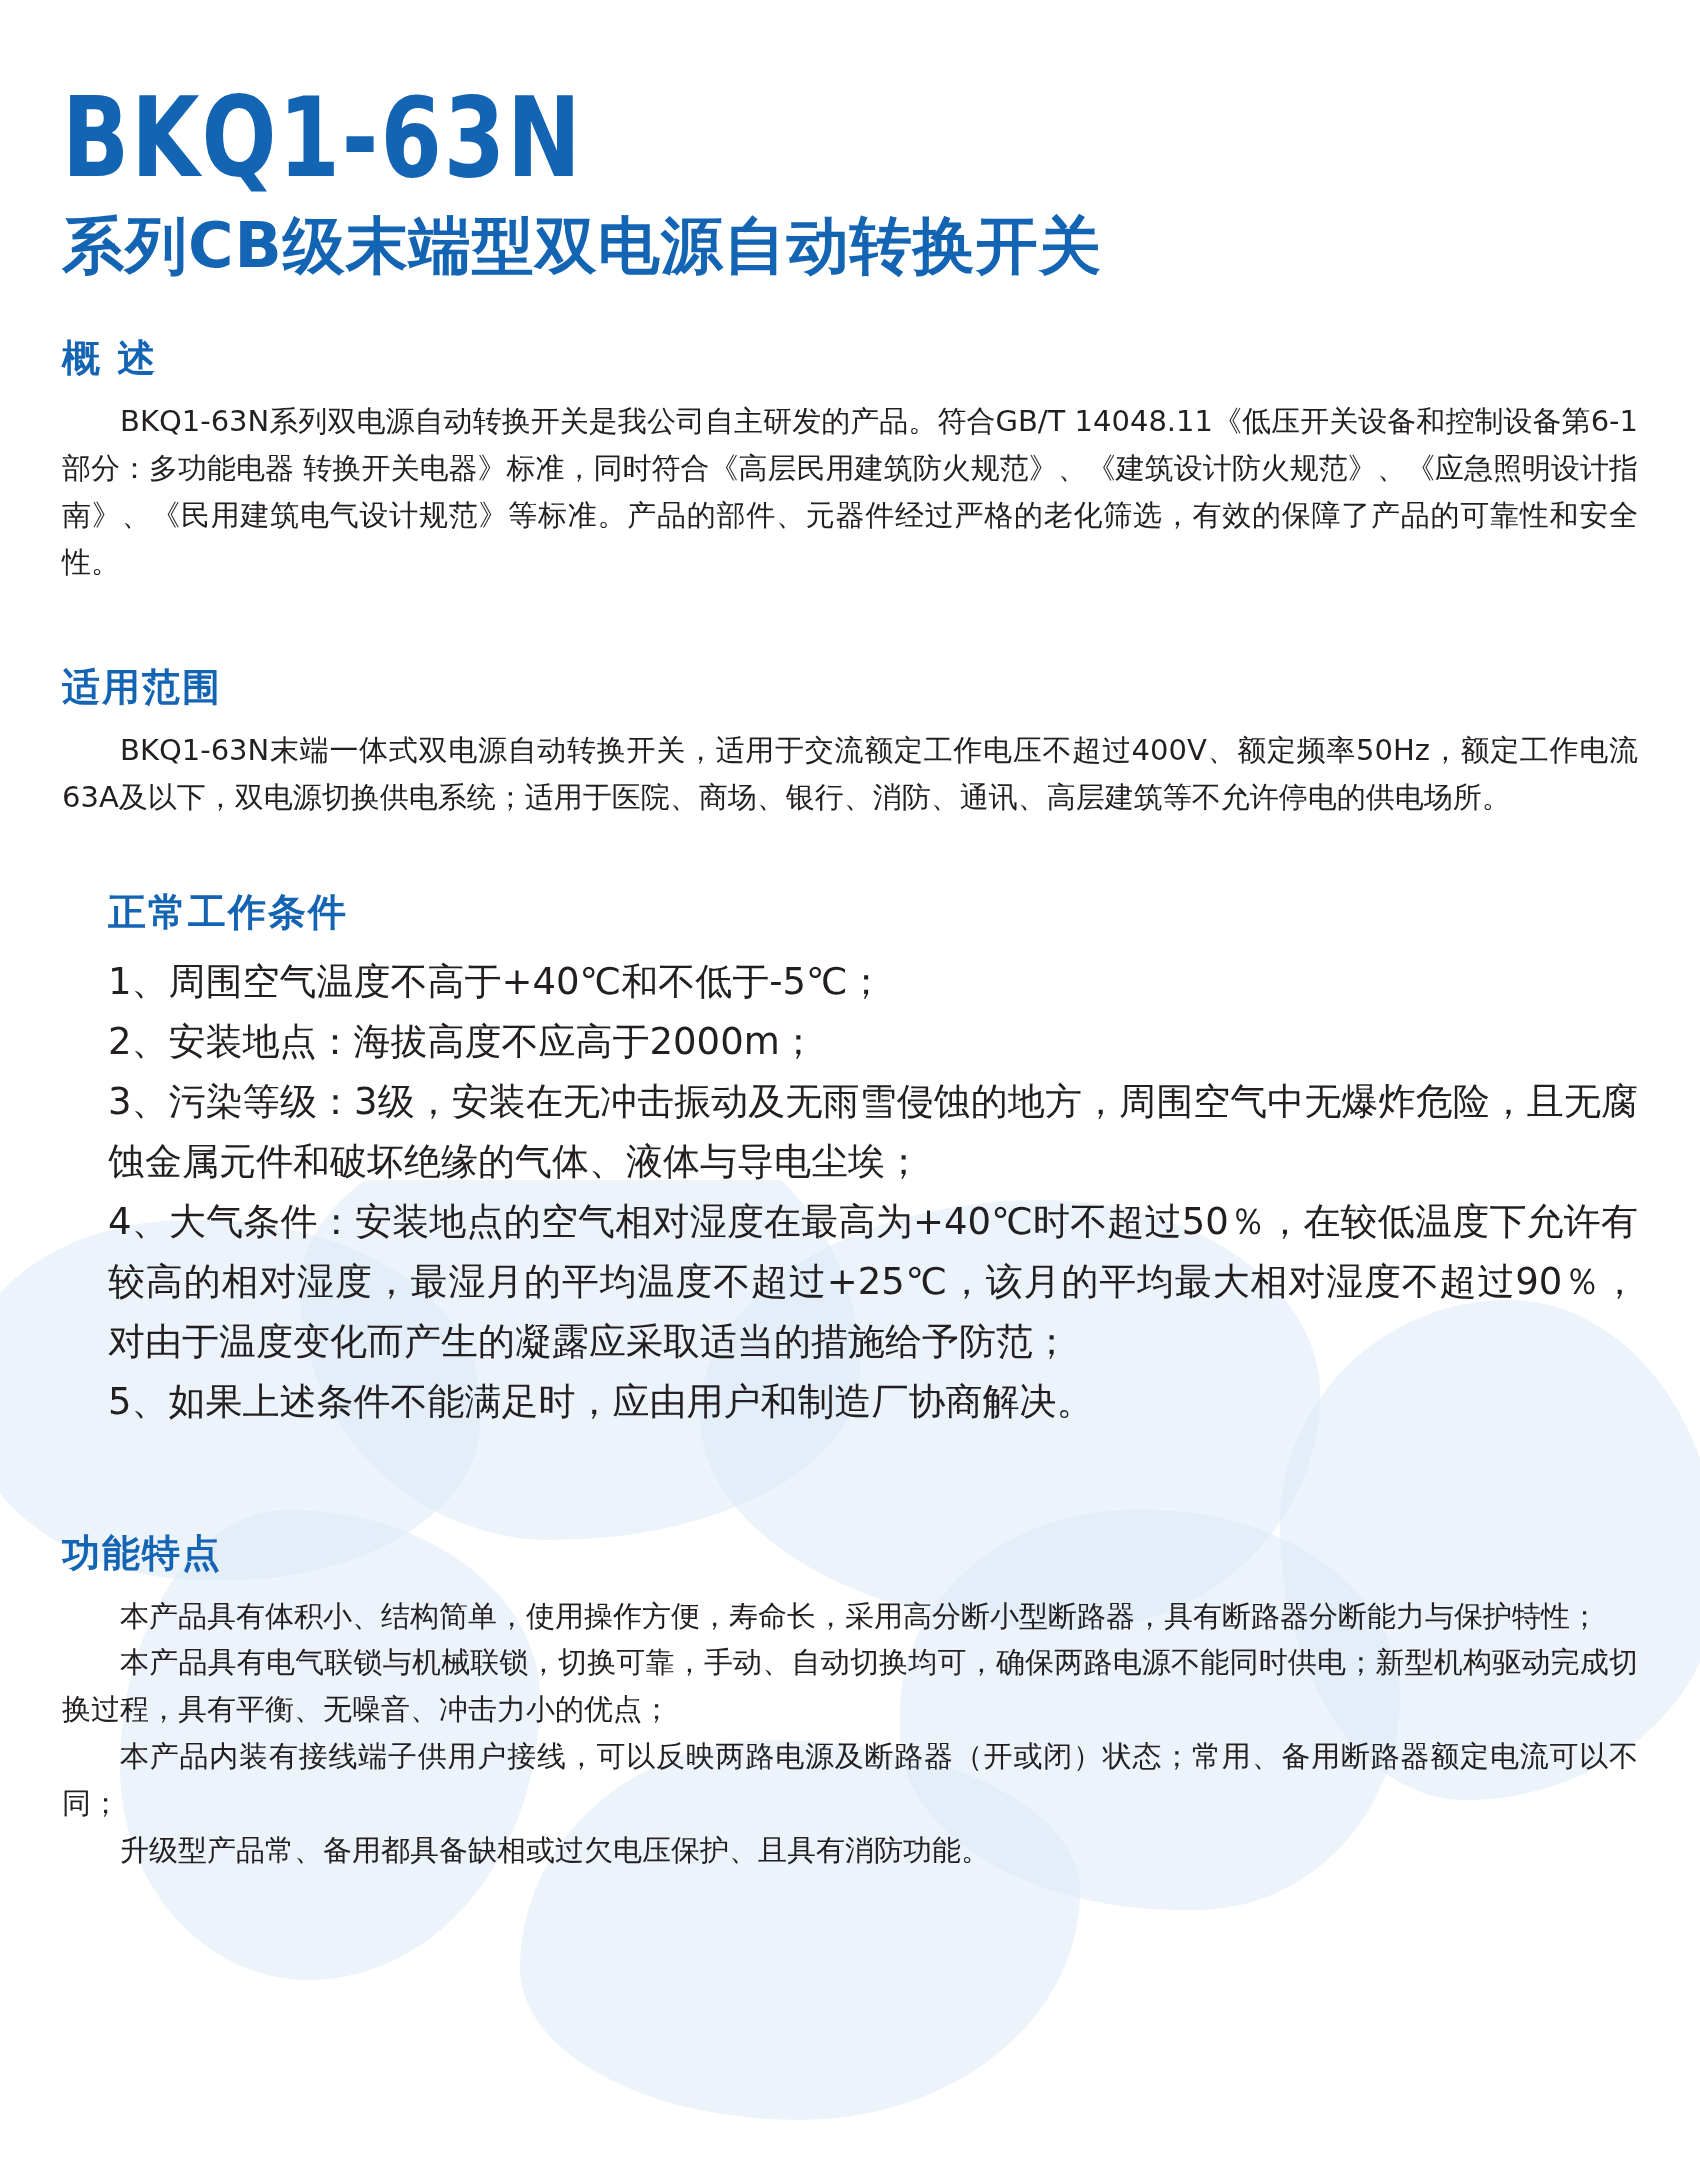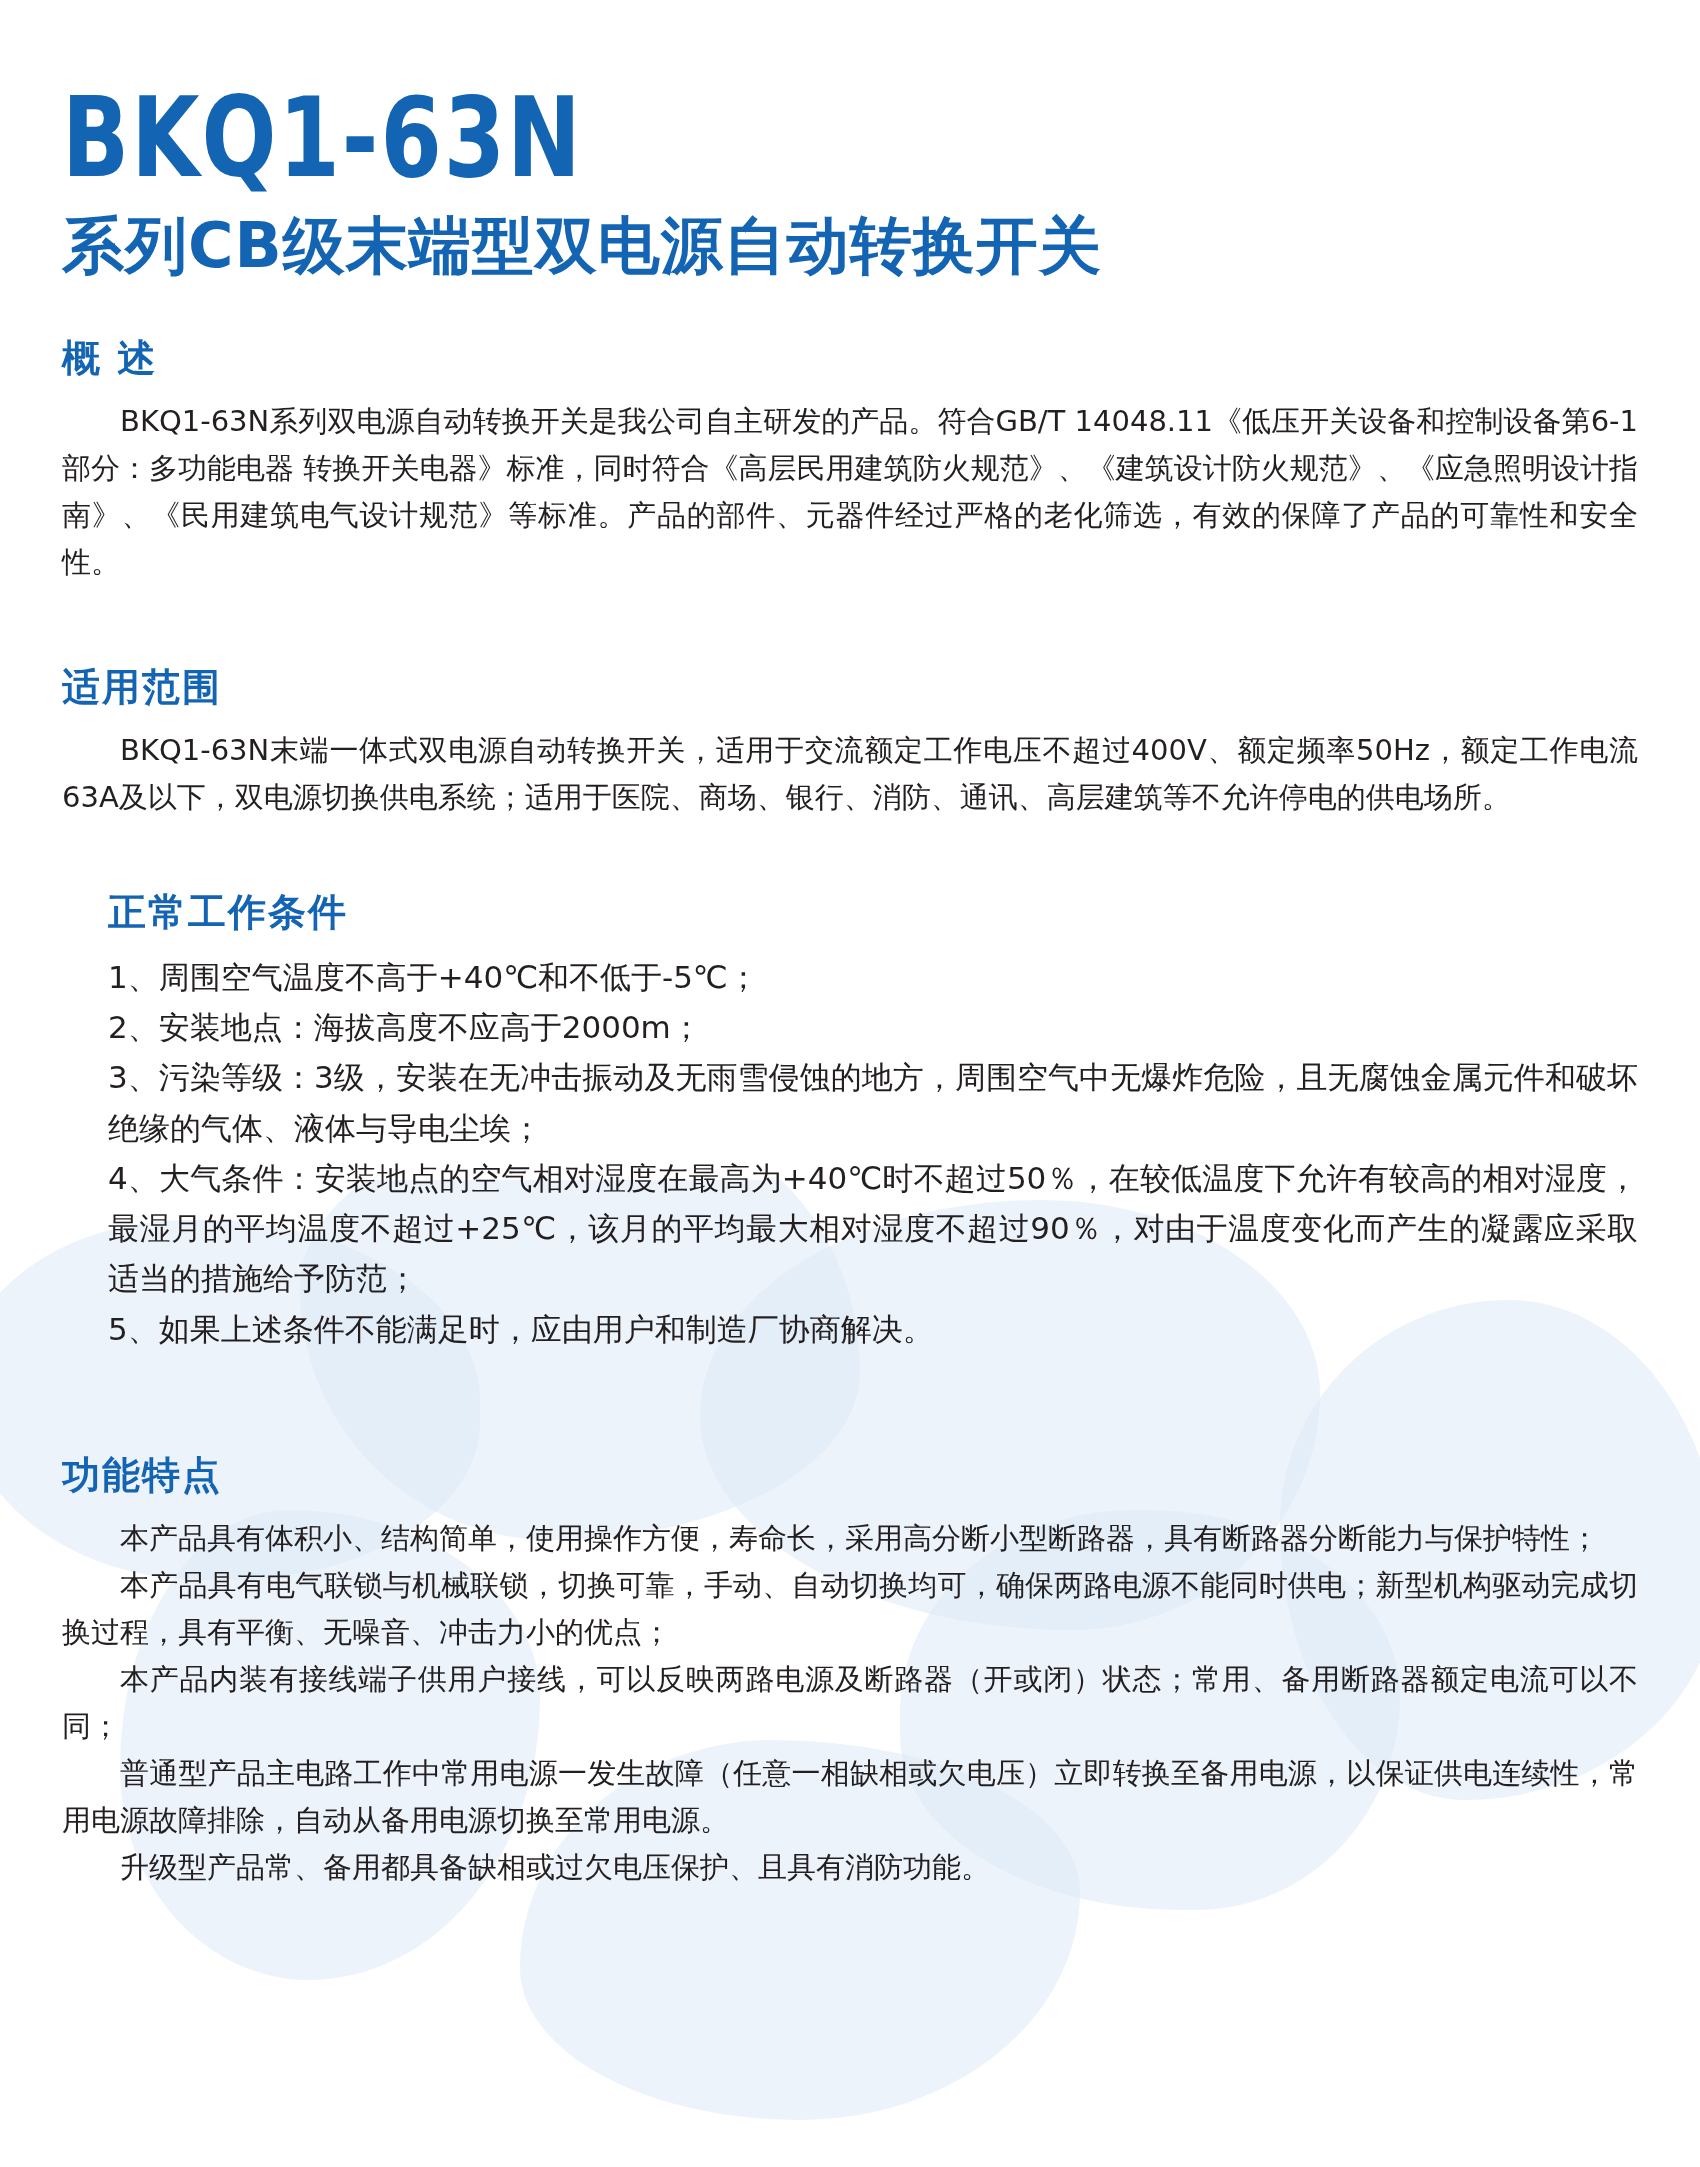--- a/index.html
+++ b/index.html
@@ -75,21 +75,21 @@
     font-size: 29px;
     line-height: 1.62;
     text-align: justify;
     margin: 0;
   }
   .indent {
     text-indent: 58px;
   }
   .list-line {
     color: #231f20;
-    font-size: 31px;
+    font-size: 37px;
     line-height: 1.62;
     text-align: justify;
     margin: 0;
   }
   .sec-overview { margin-top: 52px; }
   .sec-scope { margin-top: 76px; }
   .sec-conditions { margin-top: 66px; margin-left: 46px; }
   .sec-features { margin-top: 96px; }
 </style>
 </head>
@@ -129,17 +129,16 @@
     <p class="list-line">3、污染等级：3级，安装在无冲击振动及无雨雪侵蚀的地方，周围空气中无爆炸危险，且无腐蚀金属元件和破坏绝缘的气体、液体与导电尘埃；</p>
     <p class="list-line">4、大气条件：安装地点的空气相对湿度在最高为+40℃时不超过50％，在较低温度下允许有较高的相对湿度，最湿月的平均温度不超过+25℃，该月的平均最大相对湿度不超过90％，对由于温度变化而产生的凝露应采取适当的措施给予防范；</p>
     <p class="list-line">5、如果上述条件不能满足时，应由用户和制造厂协商解决。</p>
   </div>
 
   <div class="section sec-features">
     <h3 class="section-heading">功能特点</h3>
     <p class="body-text indent">本产品具有体积小、结构简单，使用操作方便，寿命长，采用高分断小型断路器，具有断路器分断能力与保护特性；</p>
     <p class="body-text indent">本产品具有电气联锁与机械联锁，切换可靠，手动、自动切换均可，确保两路电源不能同时供电；新型机构驱动完成切换过程，具有平衡、无噪音、冲击力小的优点；</p>
     <p class="body-text indent">本产品内装有接线端子供用户接线，可以反映两路电源及断路器（开或闭）状态；常用、备用断路器额定电流可以不同；</p>
-    <p class="body-text indent">普通型产品主电路工作中常用电源一发生故障（任意一相缺相或欠电压）立即转换至备用电源，以保证供电连续性，常用电源故障排除，自动从备用电源切换至常用电源。</p>
     <p class="body-text indent">升级型产品常、备用都具备缺相或过欠电压保护、且具有消防功能。</p>
   </div>
 
 </div>
 
 </body></html>

